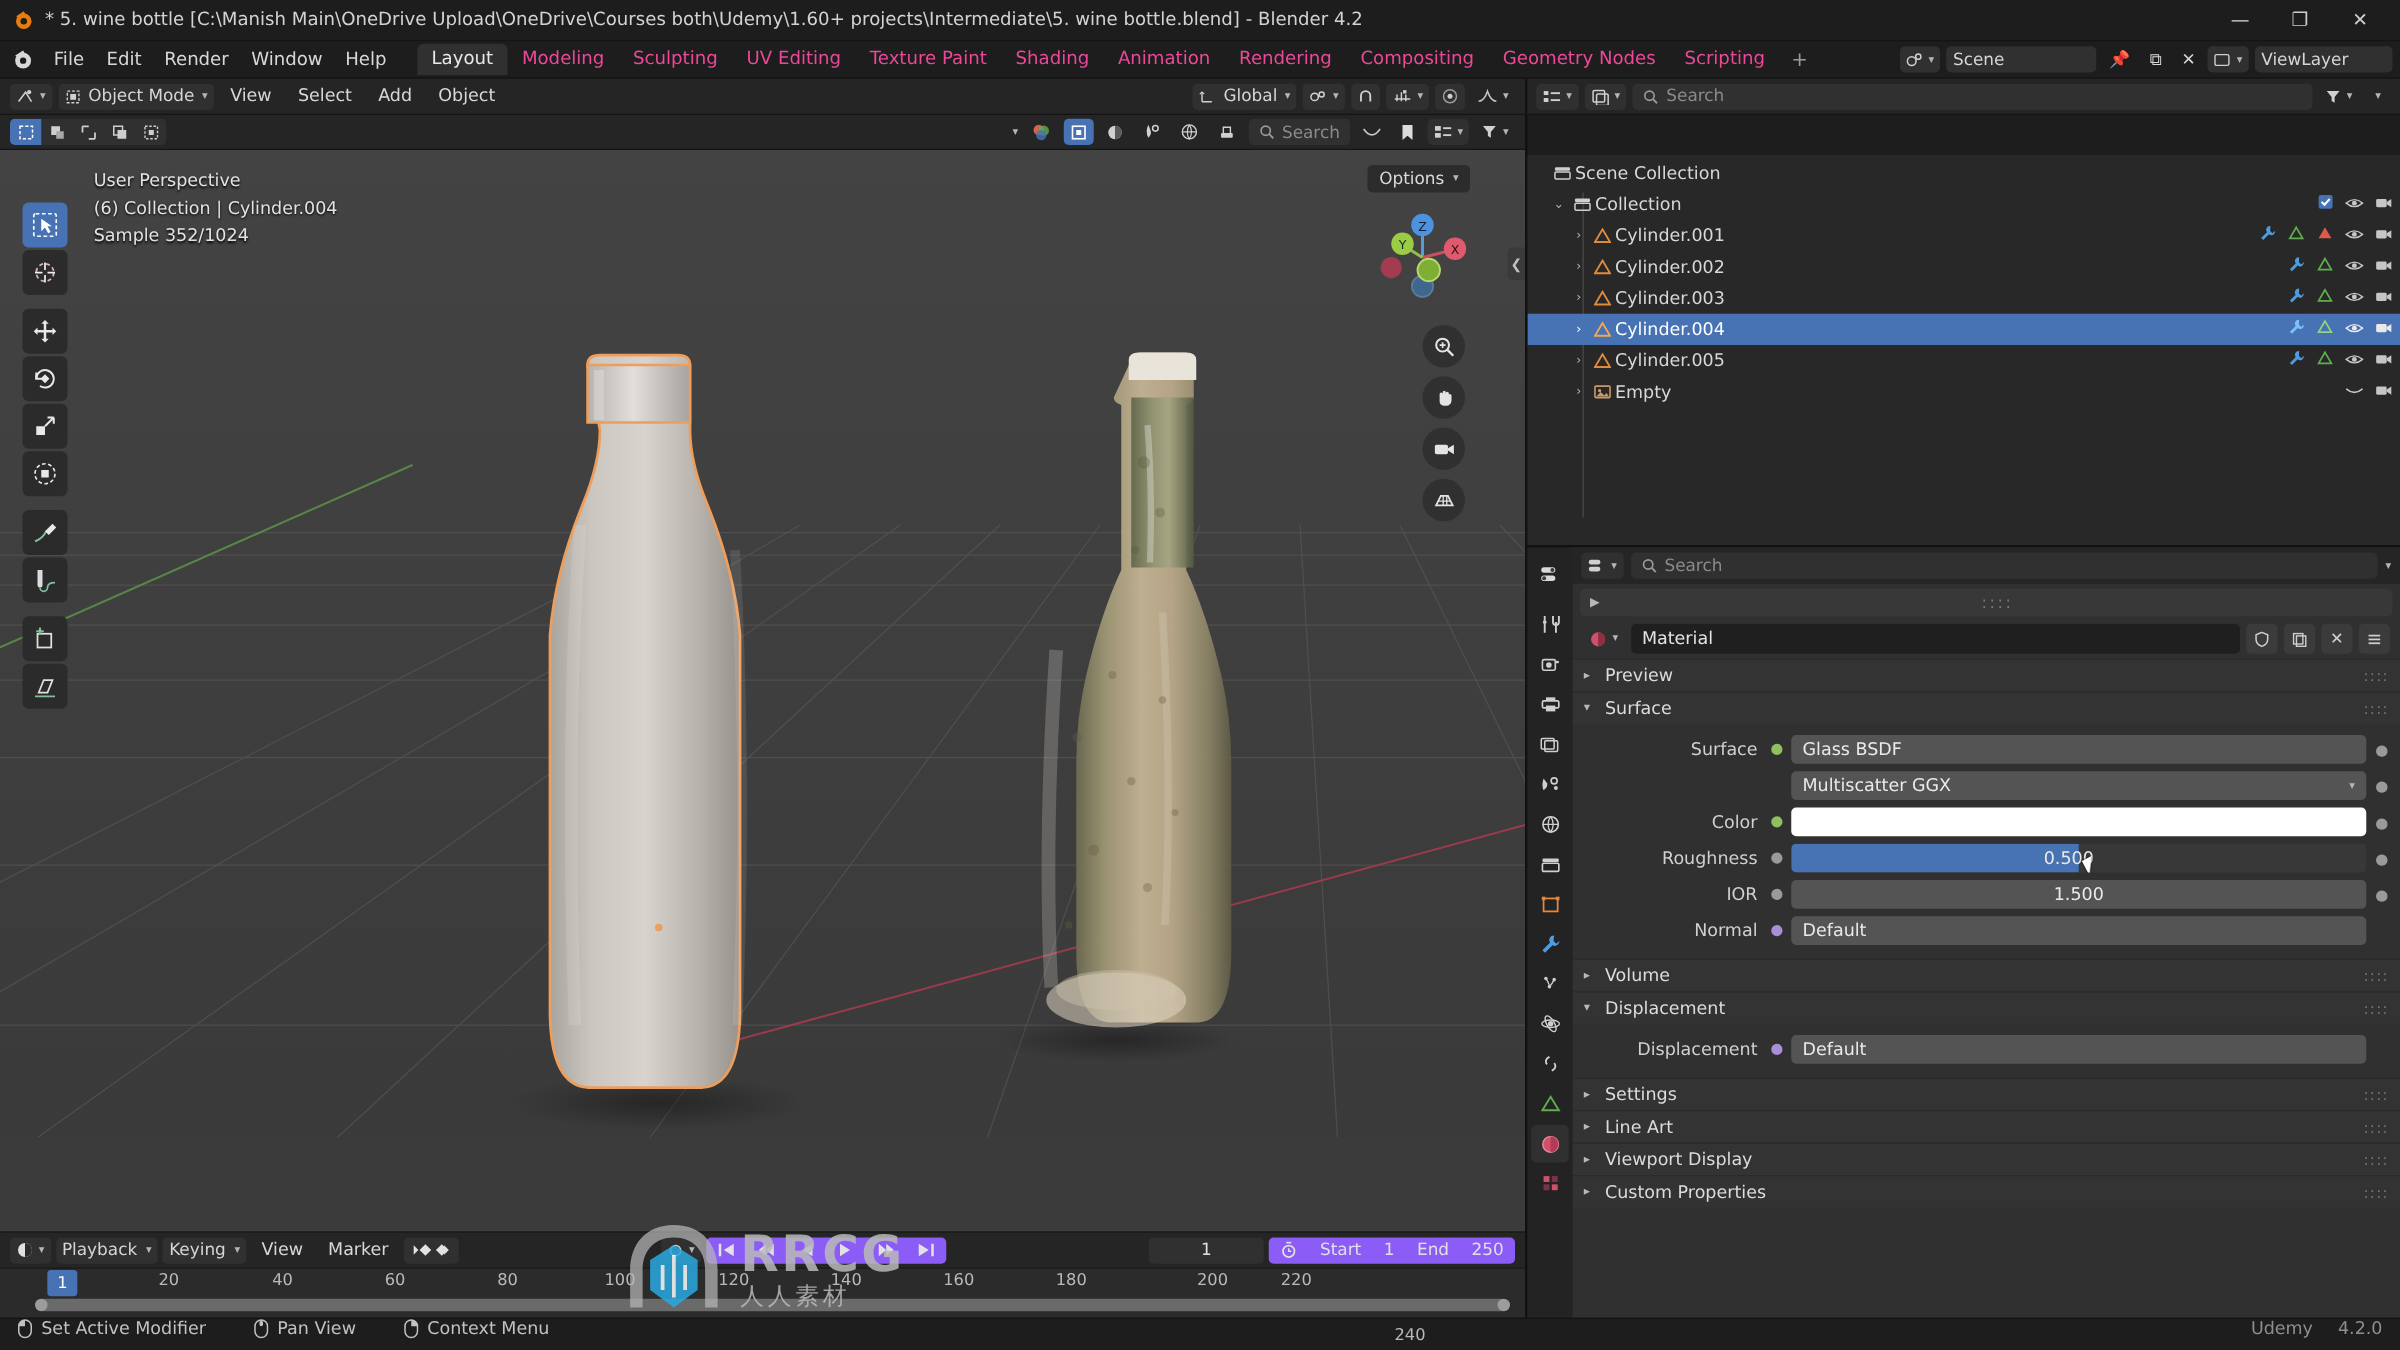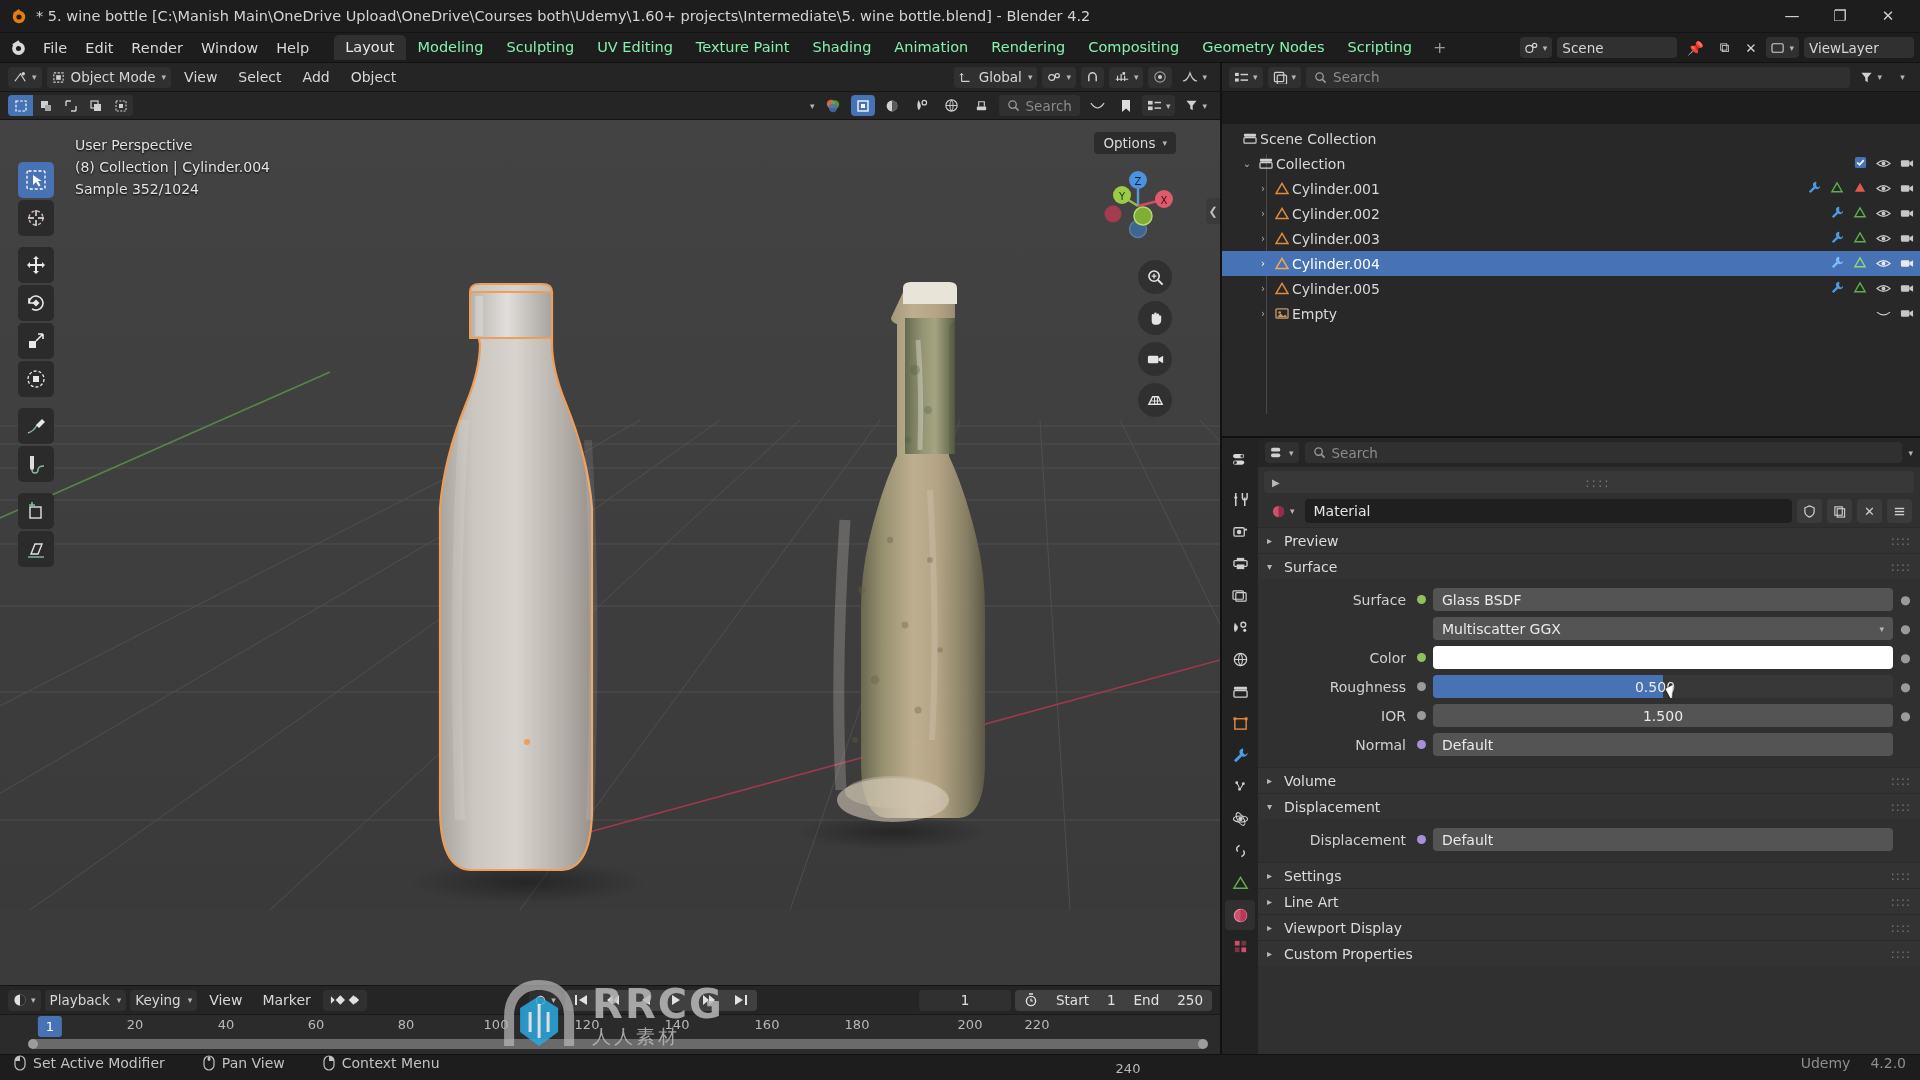--- a/index.html
+++ b/index.html
@@ -15,21 +15,21 @@
   .tb-btns { display:flex; gap:0; margin-left:auto; }
   .tb-btn { width:48px; height:33px; display:flex; align-items:center; justify-content:center;
     color:#cdcdcd; font-size:15px; }
 
   
   .topbar { height:30px; background:#1d1d1d; display:flex; align-items:center; padding:0 6px;
     border-bottom:1px solid #111; }
   .blend-logo { width:24px; height:22px; display:flex; align-items:center; justify-content:center; margin-right:4px; }
   .menu-item { padding:3px 9px; font-size:14.5px; color:#d8d8d8; border-radius:3px; white-space:nowrap; }
   .ws-tabs { display:flex; align-items:center; margin-left:16px; gap:1px; }
-  .ws-tab { padding:4px 11px 5px; font-size:14.5px; color:#86efac; border-radius:5px 5px 0 0; white-space:nowrap; }
+  .ws-tab { padding:4px 11px 5px; font-size:14.5px; color:#ec4899; border-radius:5px 5px 0 0; white-space:nowrap; }
   .ws-tab.active { background:#303030; color:#e8e8e8; }
   .ws-plus { padding:2px 9px; color:#9a9a9a; font-size:16px; }
 
   
   .main { display:flex; height:calc(1080px - 33px - 30px - 26px); }
   .left-col { width:1220px; display:flex; flex-direction:column; }
   .right-col { width:700px; display:flex; flex-direction:column; background:#1d1d1d;
     border-left:2px solid #111; }
 
   
@@ -70,21 +70,21 @@
   .vp-collapse { position:absolute; right:0; top:78px; width:14px; height:26px;
     background:#3a3a3a; border-radius:4px 0 0 4px; display:flex; align-items:center;
     justify-content:center; color:#c0c0c0; font-size:11px; }
 
   
   .tl-header { height:29px; background:#252525; display:flex; align-items:center;
     padding:0 8px; gap:4px; border-top:1px solid #141414; }
   .tl-spacer { flex:1; }
   .tl-field { height:21px; background:#303030; border-radius:4px; display:flex; align-items:center;
     justify-content:center; font-size:13.5px; color:#e0e0e0; padding:0 10px; min-width:78px; }
-  .tl-grp { display:flex; background:#404040; border-radius:4px; overflow:hidden; align-items:center; }
+  .tl-grp { display:flex; background:#8b5cf6; border-radius:4px; overflow:hidden; align-items:center; }
   .tl-grp > div { padding:0 9px; height:21px; display:flex; align-items:center; font-size:13.5px; color:#e0e0e0; }
   .tl-body { height:40px; background:#2b2b2b; position:relative; border-top:1px solid #1a1a1a; }
   .tl-ruler { position:relative; height:24px; }
   .tl-tick { position:absolute; top:2px; font-size:13px; color:#b9b9b9; transform:translateX(-50%); }
   .tl-playhead { position:absolute; top:1px; height:21px; background:#4772b3; color:#fff;
     border-radius:3px; font-size:13px; padding:0 8px; display:flex; align-items:center;
     transform:translateX(-50%); }
   .tl-scroll { position:absolute; left:30px; right:14px; bottom:5px; height:10px;
     background:#6a6a6a; border-radius:5px; }
   .tl-scroll:before,.tl-scroll:after { content:""; position:absolute; width:10px; height:10px;
@@ -504,21 +504,21 @@
           <g opacity=".30" fill="#4d5d3a">
             <circle cx="915" cy="250" r="5"></circle>
               <circle cx="928" cy="290" r="4"></circle>
             <circle cx="908" cy="320" r="3.4"></circle>
           </g>
         </g>
       </svg>
 
       <div class="vp-overlay-text">
         <div>User Perspective</div>
-        <div>(8) Collection | Cylinder.004</div>
+        <div>(6) Collection | Cylinder.004</div>
         <div>Sample 352/1024</div>
       </div>
 
       <div class="tools">
         <div class="tool active">
           <svg width="22" height="22" viewBox="0 0 22 22">
               <rect x="2" y="2" width="18" height="18" rx="1.5" fill="none" stroke="#fff" stroke-width="1.3" stroke-dasharray="3 2"></rect>
               <path d="M8 6 L8 16 L11 13 L13.5 17.5 L15.5 16.5 L13 12 L16.5 12 Z" fill="#fff"></path>
             </svg>
         </div>

